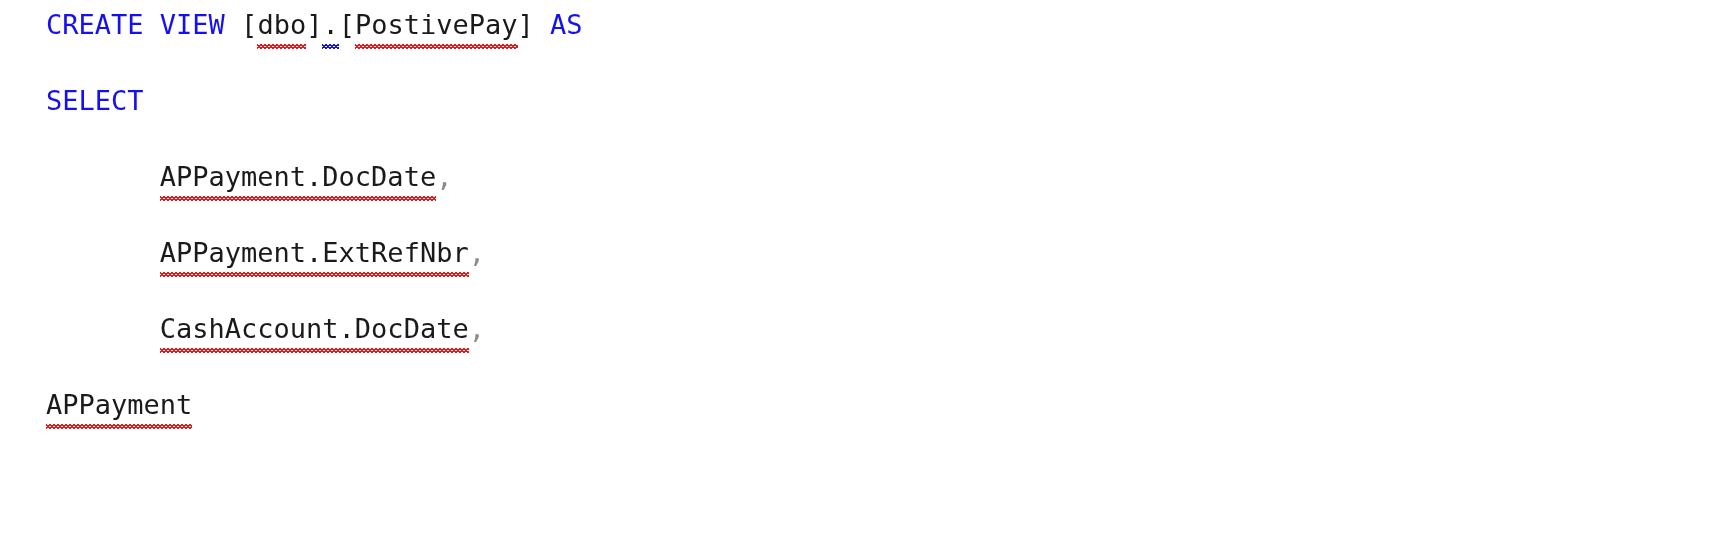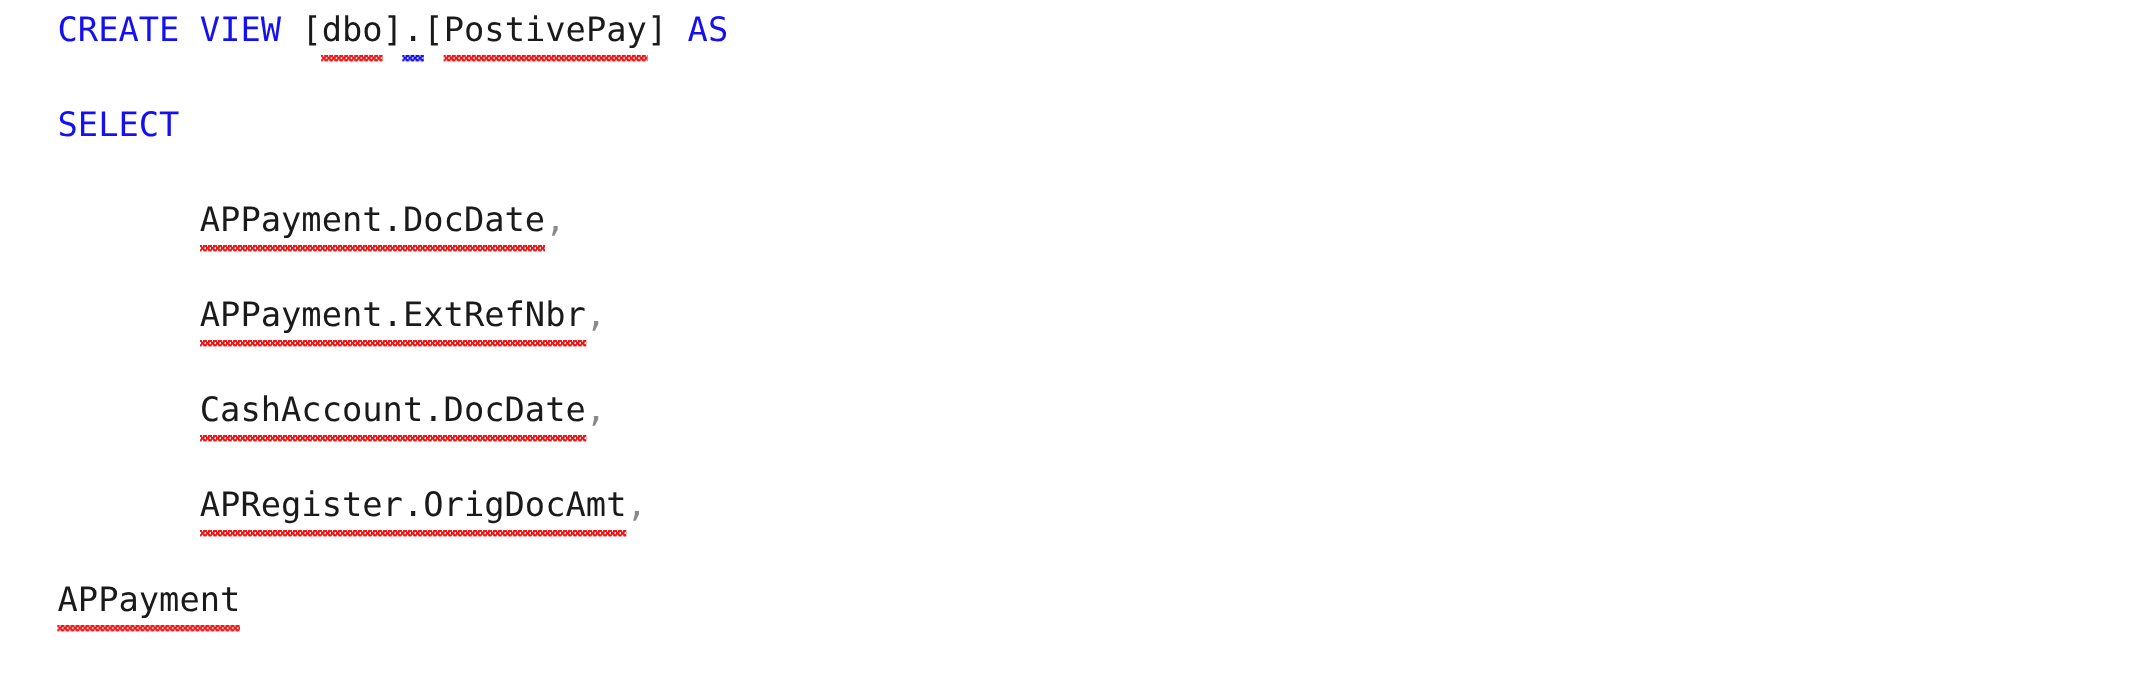--- a/index.html
+++ b/index.html
@@ -84,21 +84,20 @@
 </style>
 </head>
 <body>
 
 <div id="editor">
   <div class="code" id="code-root"><span class="line"><span class="kw">CREATE</span><span class=""> </span><span class="kw">VIEW</span><span class=""> </span><span class="brk">[</span><span class="id sq">dbo</span><span class="brk">]</span><span class="id sq sqb">.</span><span class="brk">[</span><span class="id sq">PostivePay</span><span class="brk">]</span><span class=""> </span><span class="kw">AS</span></span>
 <span class="line"><span class="kw">SELECT</span></span>
 <span class="line"><span class="plain">       </span><span class="id sq">APPayment.DocDate</span><span class="punct">,</span></span>
 <span class="line"><span class="plain">       </span><span class="id sq">APPayment.ExtRefNbr</span><span class="punct">,</span></span>
 <span class="line"><span class="plain">       </span><span class="id sq">CashAccount.DocDate</span><span class="punct">,</span></span>
-<span class="line"><span class="plain">       </span><span class="id sq">APRegister.OrigDocAmt</span><span class="punct">,</span></span>
 <span class="line"><span class="id sq">APPayment</span></span>
 
 
 
 
 
 
 </div>
 </div>
 

